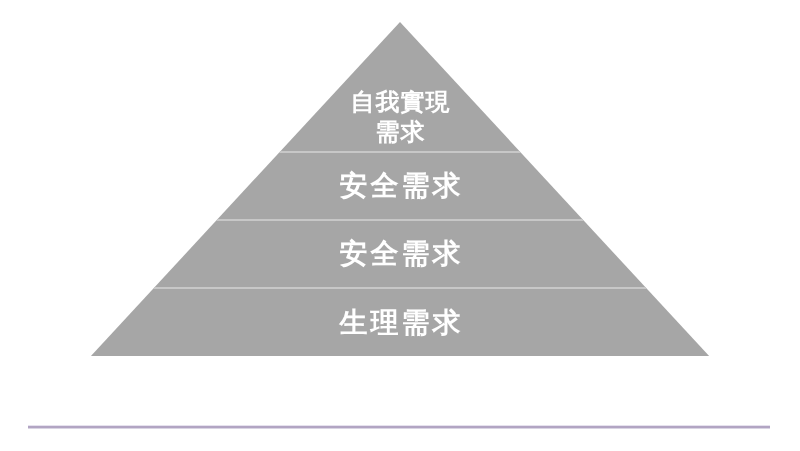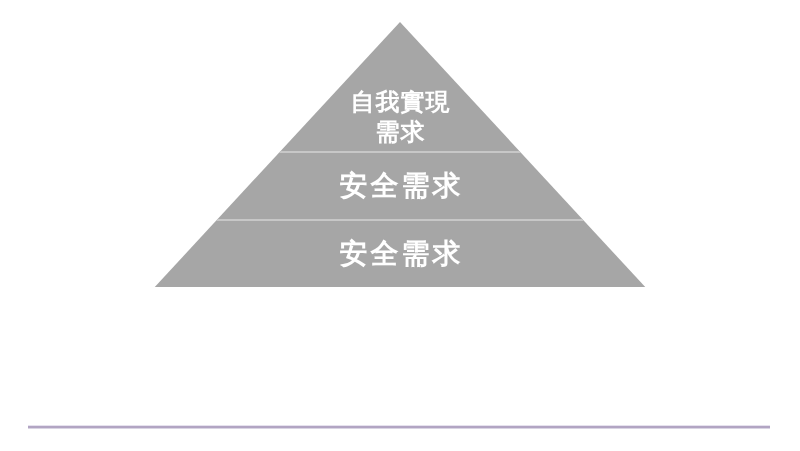--- a/index.html
+++ b/index.html
@@ -83,18 +83,21 @@
 
     <div class="band band-2">
       <span class="label">安全需求</span>
     </div>
 
 
     <div class="band band-4">
       <span class="label">安全需求</span>
     </div>
 
+    <div class="band band-5">
+      <span class="label">生理需求</span>
+    </div>
 
   </div>
 
   <div class="base-accent-line"></div>
 
 </div>
 
 </body></html>

